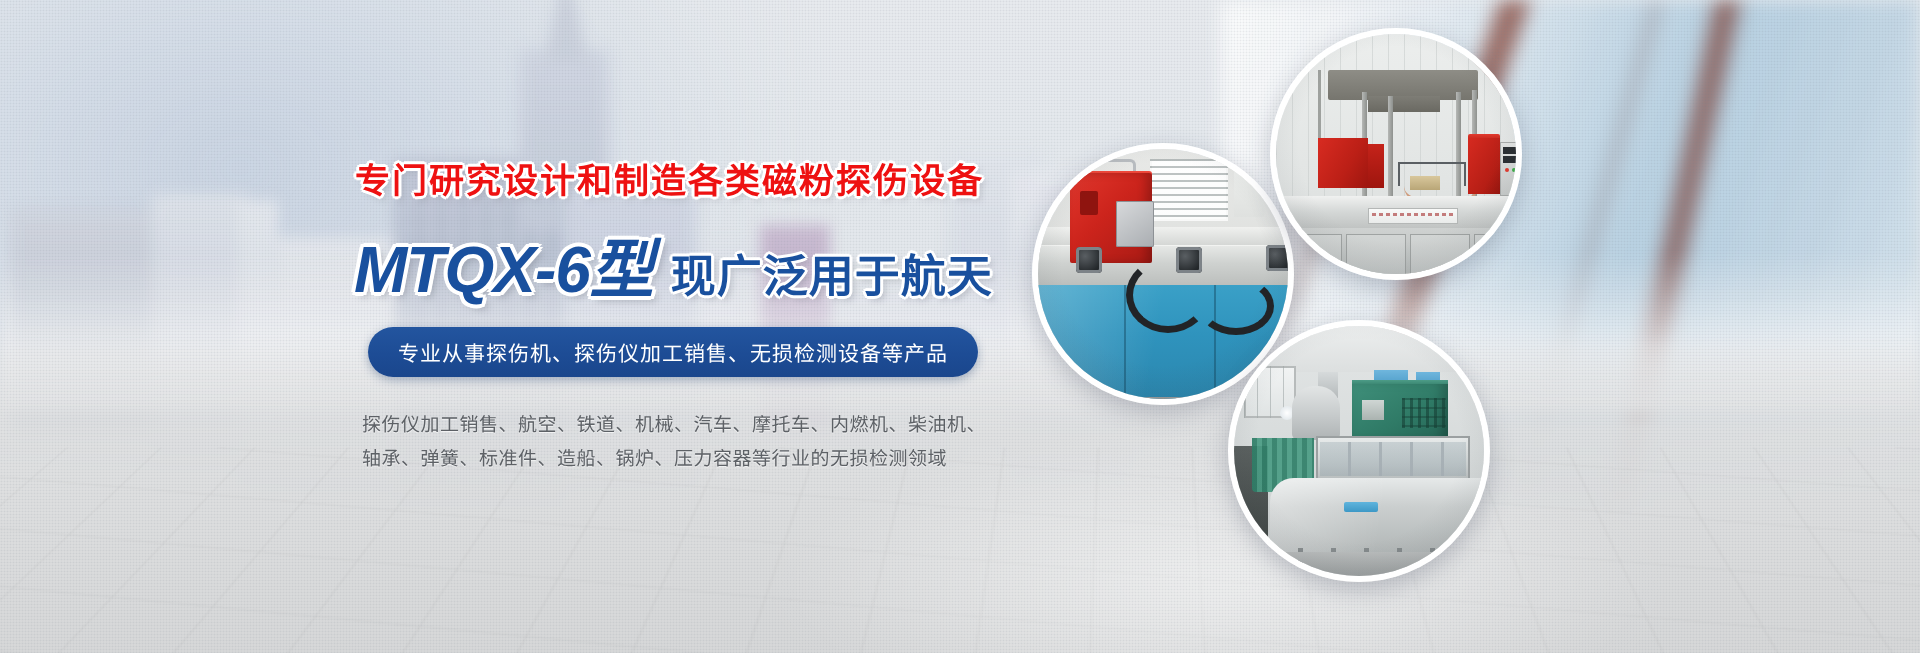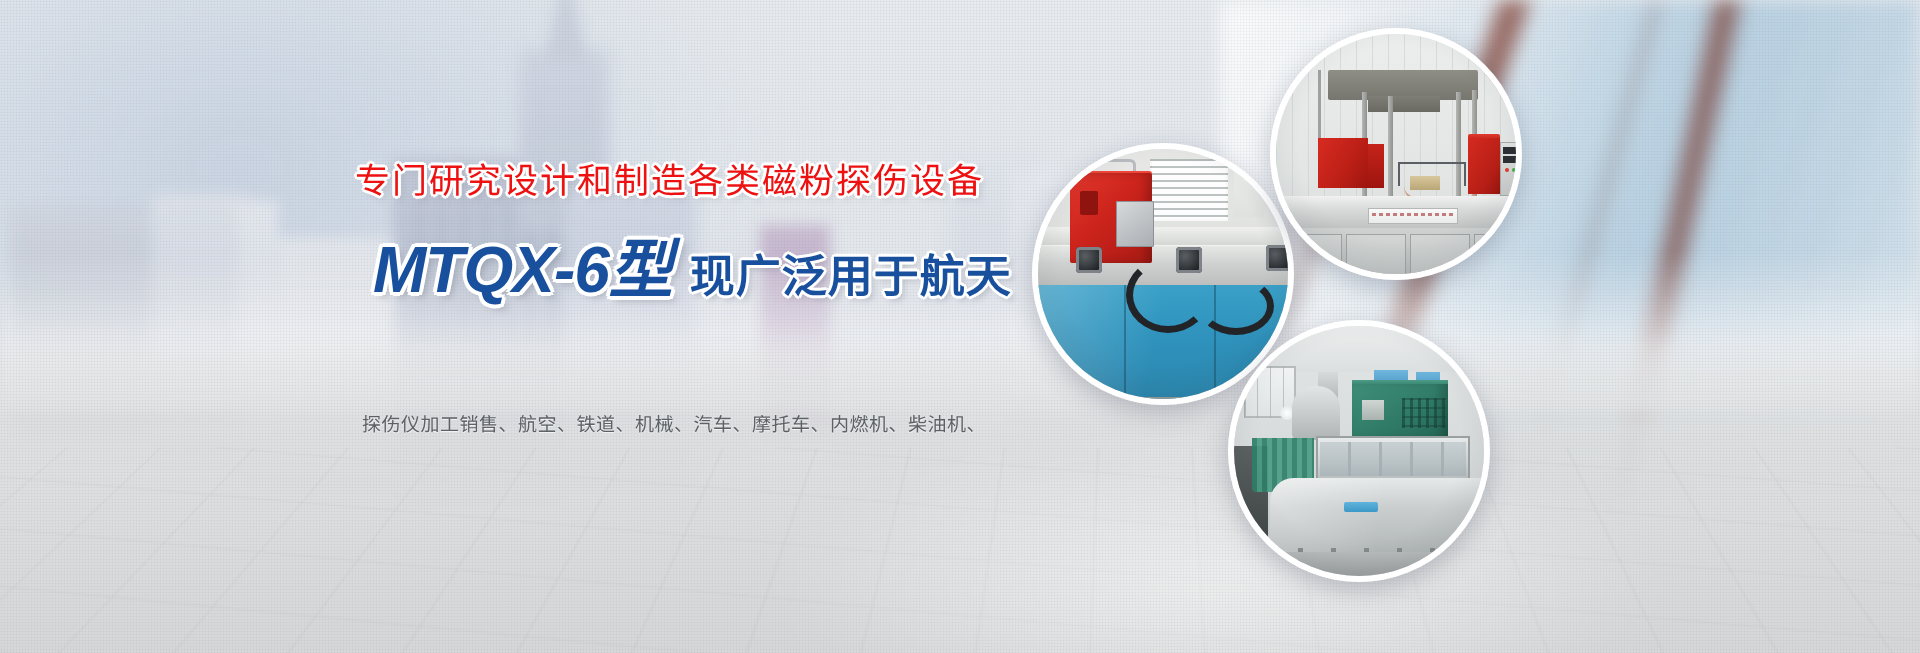--- a/index.html
+++ b/index.html
@@ -219,35 +219,35 @@
     top: 0;
     width: 1020px;
     height: 653px;
   }
 
   .headline-red {
     position: absolute;
     left: 355px;
     top: 152px;
     font-size: 35px;
-    font-weight: normal;
+    font-weight: bold;
     letter-spacing: 2px;
     color: #ee1111;
     white-space: nowrap;
     text-shadow:
       -2px -2px 0 #fff,  2px -2px 0 #fff,
       -2px  2px 0 #fff,  2px  2px 0 #fff,
       -3px  0   0 #fff,  3px  0   0 #fff,
        0   -3px 0 #fff,  0    3px 0 #fff,
        4px  4px 6px rgba(120,120,130,.35);
   }
 
   .title-row {
     position: absolute;
-    left: 373px;
+    left: 354px;
     top: 218px;
     display: flex;
     align-items: baseline;
     white-space: nowrap;
   }
   .title-model {
     font-size: 64px;
     font-weight: bold;
     font-style: italic;
     letter-spacing: -1px;
@@ -527,23 +527,27 @@
 
   <div class="copy">
 
     <div class="headline-red">专门研究设计和制造各类磁粉探伤设备</div>
 
     <div class="title-row">
       <span class="title-model">MTQX-6型</span>
       <span class="title-rest">现广泛用于航天</span>
     </div>
 
+    <div class="pill">
+      <span class="pill-text">专业从事探伤机、探伤仪加工销售、无损检测设备等产品</span>
+    </div>
 
     <div class="desc">
       <div>探伤仪加工销售、航空、铁道、机械、汽车、摩托车、内燃机、柴油机、</div>
+      <div>轴承、弹簧、标准件、造船、锅炉、压力容器等行业的无损检测领域</div>
     </div>
 
   </div>
 
   <div class="photo photo-1">
     <div class="scene">
       <div class="p1-wall"></div>
       <div class="p1-window"></div>
       <div class="p1-blinds"></div>
       <div class="p1-win2"></div>

